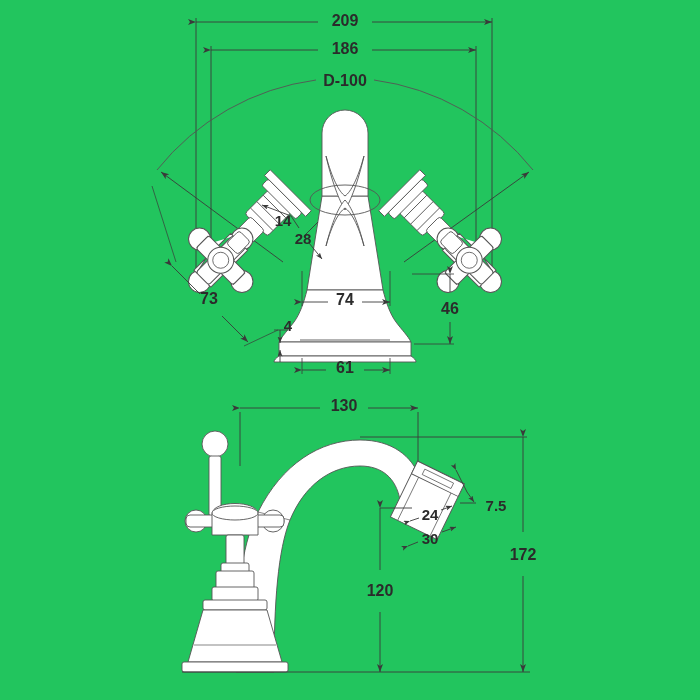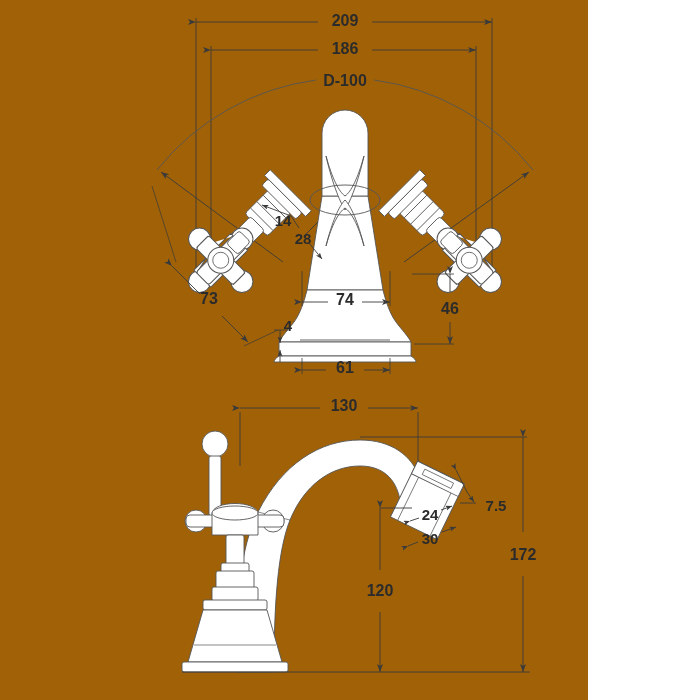--- a/index.html
+++ b/index.html
@@ -2,21 +2,21 @@
 <html><head>
 <meta charset="utf-8">
 <title>Technical Drawing</title>
 <style>
   html,body{margin:0;padding:0;background:#ffffff;}
   body{
     width:700px;height:700px;overflow:hidden;
     font-family:"Liberation Sans", sans-serif;
     background:#ffffff;
   }
-  #sheet{position:relative;width:588px;height:700px;background:#a16207;}
+  #sheet{position:relative;width:700px;height:700px;background:#22c55e;}
   svg{display:block;}
   .dimtext{
     font-family:"Liberation Sans", sans-serif;
     font-size:16px;
     font-weight:700;
     fill:#2b2b2b;
     text-anchor:middle;
     dominant-baseline:middle;
   }
   .dimtext.small{font-size:15px;}

